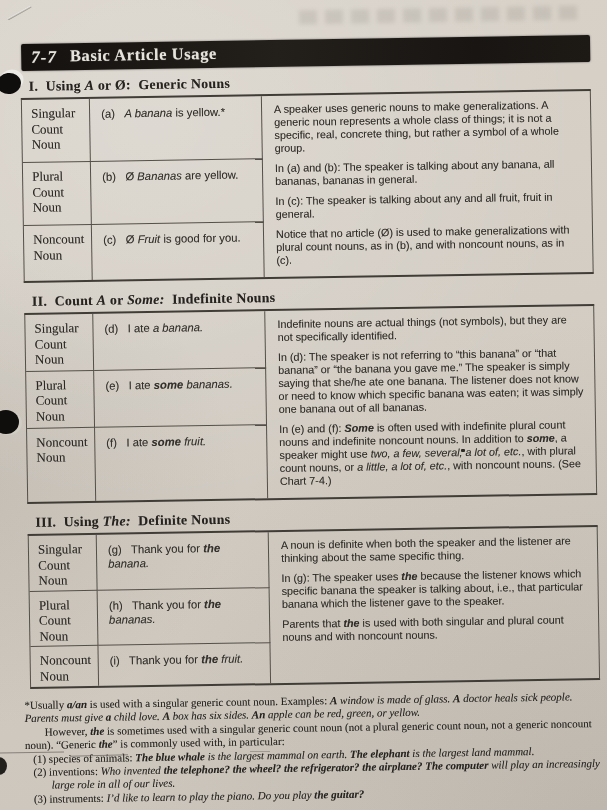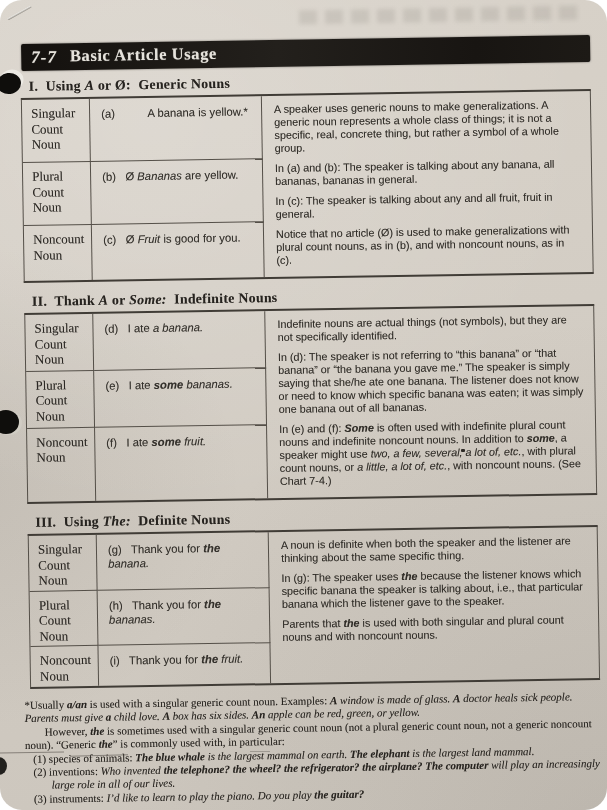--- a/index.html
+++ b/index.html
@@ -6,21 +6,20 @@
   html,body { width:607px; height:810px; }
   body { font-family:"Liberation Serif", serif; }
 
   .photo {
     position:relative; width:607px; height:810px; overflow:hidden;
     background:
       radial-gradient(120% 80% at 25% 15%, rgba(255,255,255,0.18), transparent 60%),
       radial-gradient(150% 120% at 100% 105%, rgba(70,64,56,0.12), transparent 55%),
       radial-gradient(90% 60% at -5% 60%, rgba(80,75,68,0.10), transparent 50%),
       linear-gradient(172deg, #d8d2c9 0%, #d4cec5 35%, #d0cac1 65%, #ccc6bd 100%);
-    border-radius: 22px;
   }
 
   .page {
     position:absolute; left:20px; top:44px; width:572px;
     transform:rotate(-0.9deg); transform-origin:0 0;
     color:#2a2723;
     text-shadow:0 0 0.5px rgba(56,52,46,0.35);
   }
 
   
@@ -116,36 +115,36 @@
 
     <div class="banner">
       <span class="banner-num">7-7</span>
       <span class="banner-title">Basic Article Usage</span>
     </div>
 
     <div class="sec">
       <h2 class="sec-h"><span>I.  Using </span><span style="font-style: italic;">A</span><span> or Ø:  Generic Nouns</span></h2>
       <div class="chart chart-1">
         <div class="cell lab gr1 bb">Singular Count Noun</div>
-        <div class="cell ex gr1 bb"><span>(a)   </span><span style=" margin-left: 23px;">A banana</span><span> is yellow.*</span></div>
+        <div class="cell ex gr1 bb"><span>(a)   </span><span style="font-style: italic;">A banana</span><span> is yellow.*</span></div>
         <div class="cell lab gr2 bb">Plural Count Noun</div>
         <div class="cell ex gr2 bb"><span>(b)   Ø </span><span style="font-style: italic; margin-top: 48px;">Bananas</span><span> are yellow.</span></div>
         <div class="cell lab gr3">Noncount Noun</div>
         <div class="cell ex gr3"><span>(c)   Ø </span><span style="font-style: italic;">Fruit</span><span> is good for you.</span></div>
         <div class="cell expl">
           <p><span>A speaker uses generic nouns to make generalizations.  A generic noun represents a whole class of things; it is not a specific, real, concrete thing, but rather a symbol of a whole group.</span></p>
           <p><span>In (a) and (b):  The speaker is talking about any banana, all bananas, bananas in general.</span></p>
           <p><span>In (c):  The speaker is talking about any and all fruit, fruit in general.</span></p>
           <p><span>Notice that no article (Ø) is used to make generalizations with plural count nouns, as in (b), and with noncount nouns, as in (c).</span></p>
         </div>
       </div>
     </div>
 
     <div class="sec">
-      <h2 class="sec-h"><span>II.  Thank </span><span style="font-style: italic;">A</span><span> or </span><span style="font-style: italic;">Some:</span><span>  Indefinite Nouns</span></h2>
+      <h2 class="sec-h"><span>II.  Count </span><span style="font-style: italic;">A</span><span> or </span><span style="font-style: italic;">Some:</span><span>  Indefinite Nouns</span></h2>
       <div class="chart chart-2">
         <div class="cell lab gr1 bb">Singular Count Noun</div>
         <div class="cell ex gr1 bb"><span>(d)   I ate </span><span style="font-style: italic;">a banana.</span></div>
         <div class="cell lab gr2 bb">Plural Count Noun</div>
         <div class="cell ex gr2 bb"><span>(e)   I ate </span><span style="font-style: italic; font-weight: bold;">some </span><span style="font-style: italic;">bananas.</span></div>
         <div class="cell lab gr3">Noncount Noun</div>
         <div class="cell ex gr3"><span>(f)   I ate </span><span style="font-style: italic; font-weight: bold;">some </span><span style="font-style: italic;">fruit.</span></div>
         <div class="cell expl">
           <p><span>Indefinite nouns are actual things (not symbols), but they are not specifically identified.</span></p>
           <p><span>In (d):  The speaker is not referring to “this banana” or “that banana” or “the banana you gave me.”  The speaker is simply saying that she/he ate one banana.  The listener does not know or need to know which specific banana was eaten; it was simply one banana out of all bananas.</span></p>

